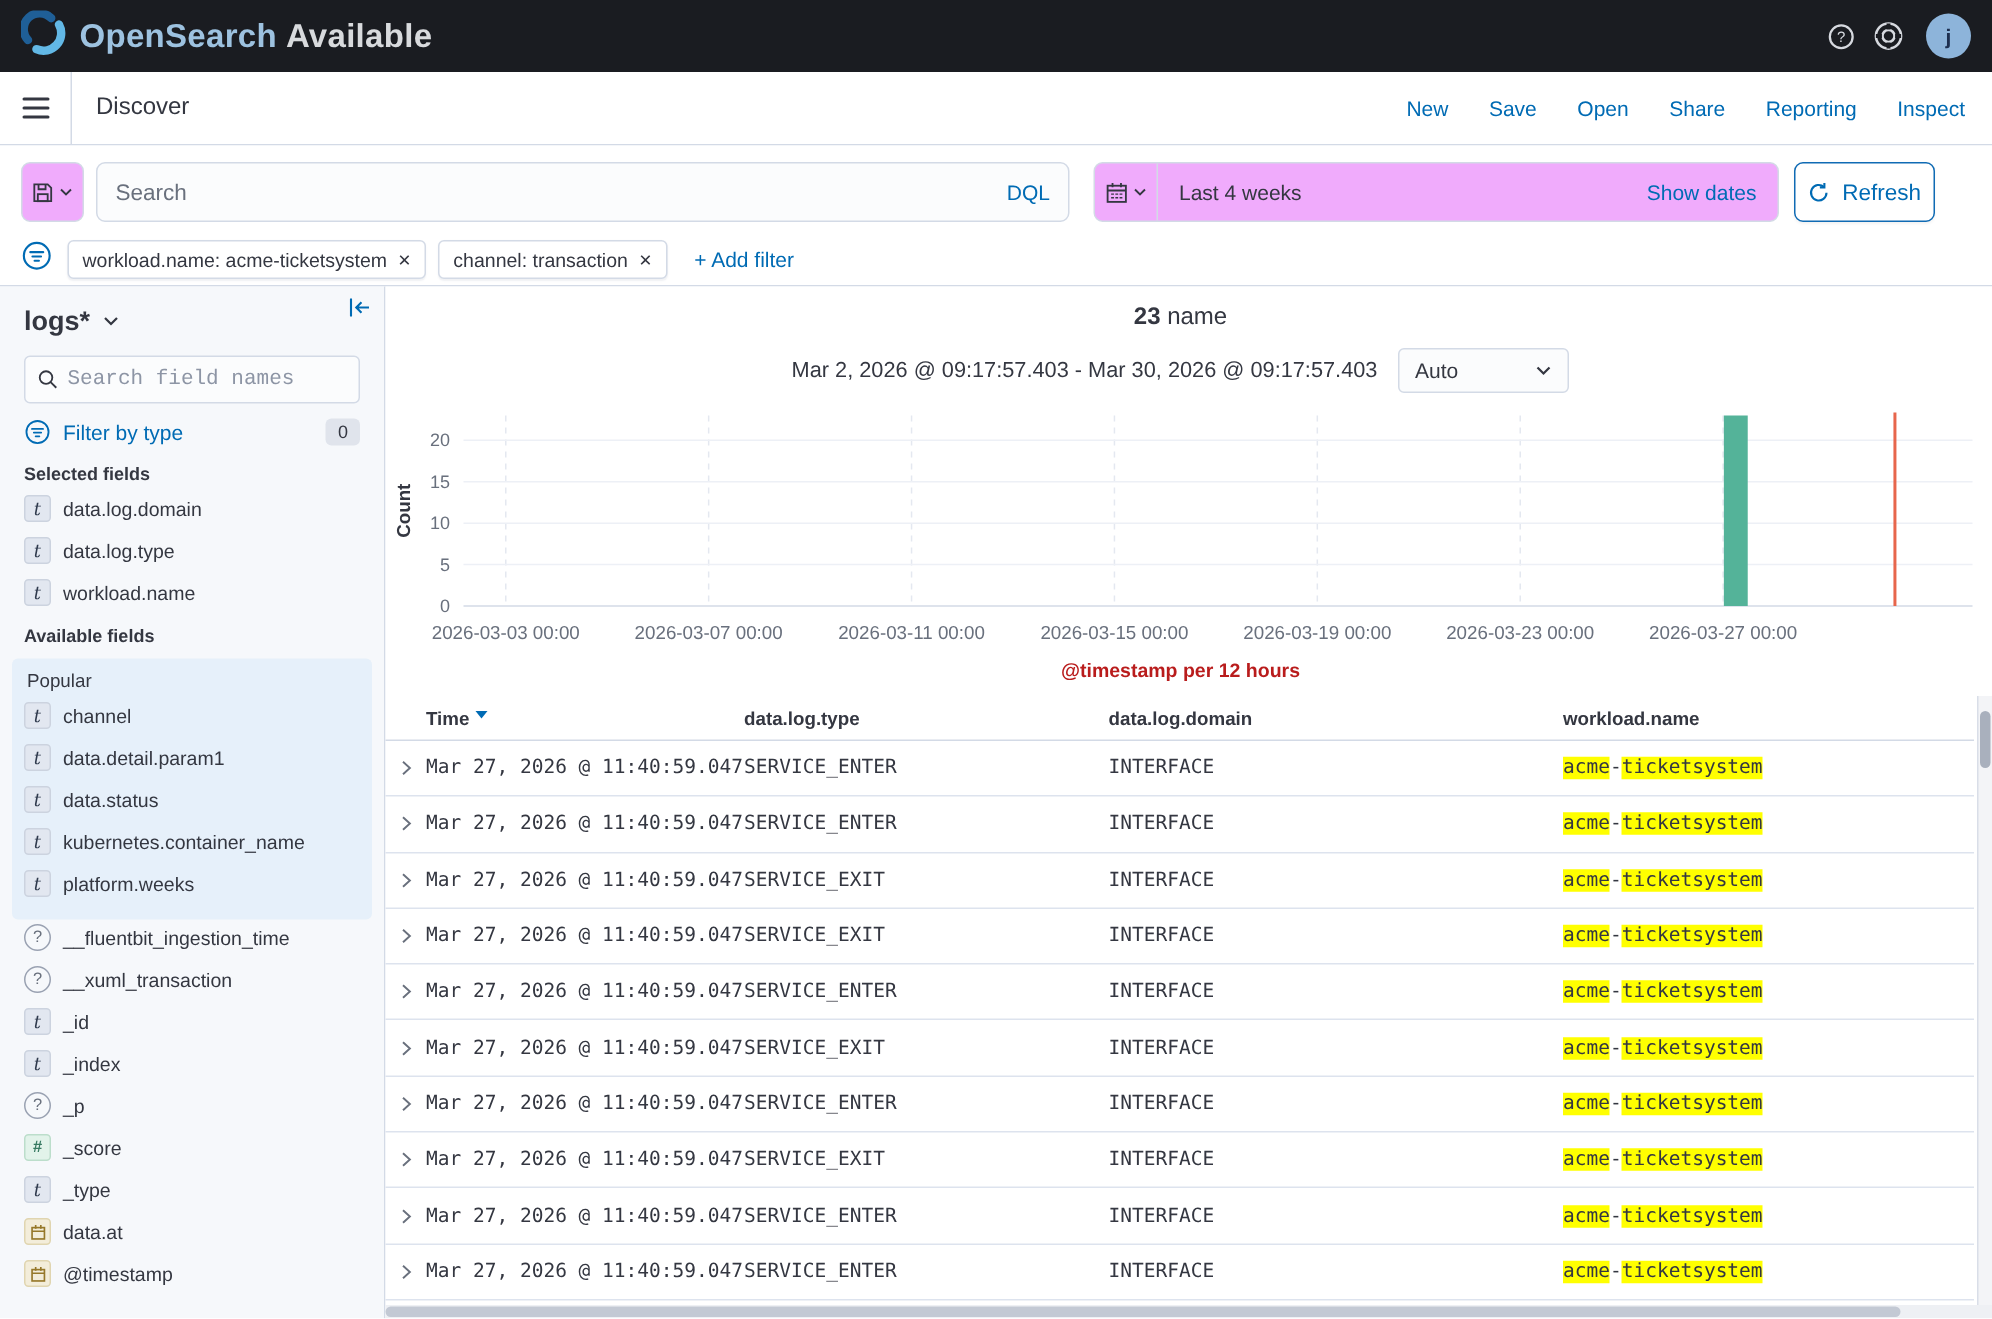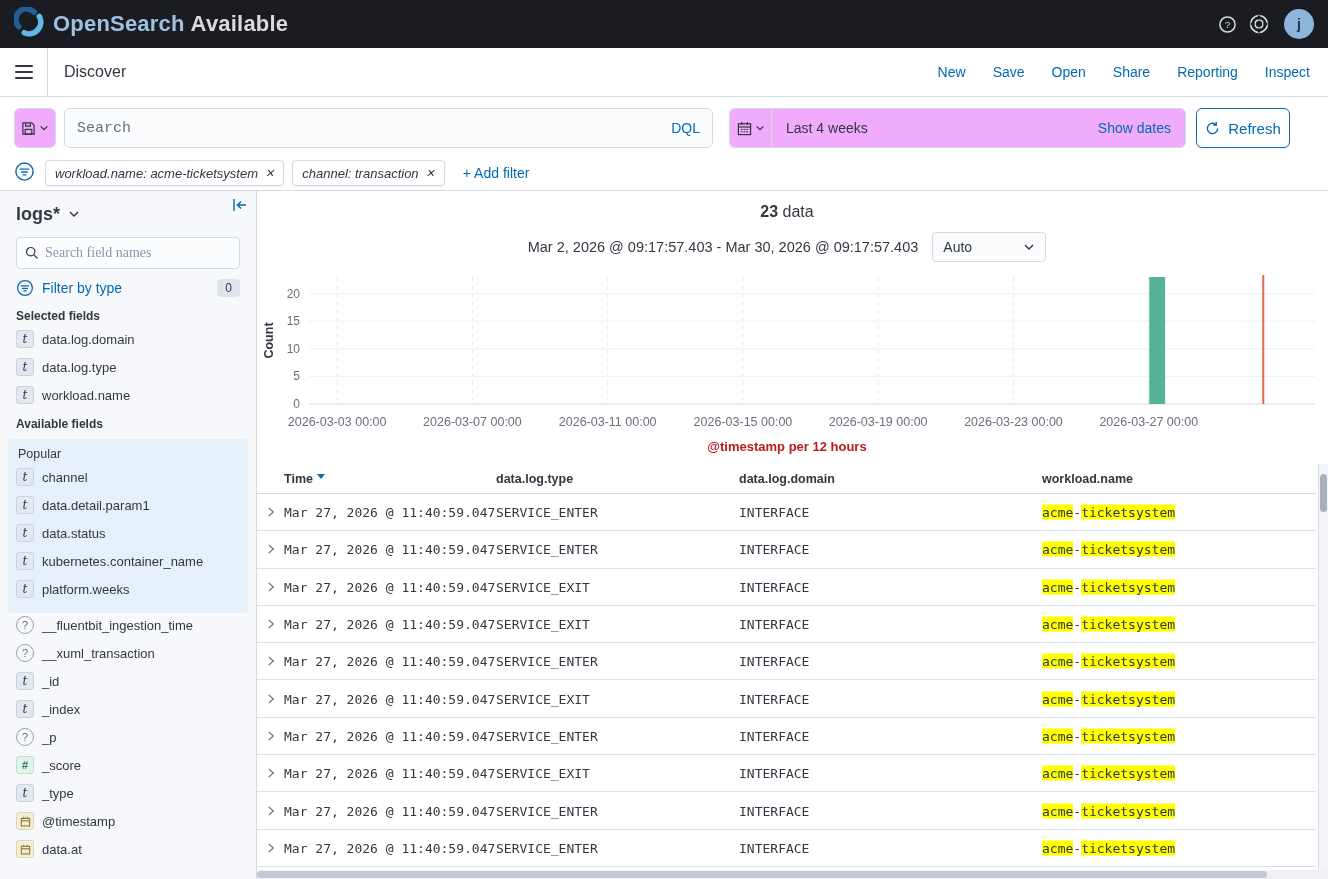--- a/index.html
+++ b/index.html
@@ -30,52 +30,52 @@
   .nav-actions { margin-left:auto; display:flex; align-items:center; gap:27px; padding-right:18px; }
   .nav-link { color:#006bb4; font-size:14px; cursor:pointer; }
 
   
   .query-section { position:absolute; left:0; top:97px; width:1328px; height:59px; background:#fff; }
   .query-row { position:absolute; left:14px; top:11px; display:flex; align-items:center; }
   .ctl { height:40px; border:1px solid #d3dae6; border-radius:6px; background:#f0abfc; display:flex; align-items:center; }
   .save-box { width:42px; justify-content:center; gap:3px; cursor:pointer; }
   .search-input-wrap { width:649px; margin-left:8px; background:#fbfcfd; padding:0 12px; }
   .search-input { flex:1; border:none; outline:none; background:transparent; font-size:15px;
-    font-family:Liberation Mono, monospace; color:#343741; }
+    font-family:Liberation Sans, sans-serif; color:#343741; }
   .search-input::placeholder { color:#69707d; }
   .dql { color:#006bb4; font-size:14px; padding-left:10px; cursor:pointer; }
   .datetime-group { width:457px; margin-left:16px; }
   .cal-btn { width:42px; height:100%; display:flex; align-items:center; justify-content:center; gap:3px;
     border-right:1px solid #d3dae6; cursor:pointer; }
   .time-value { font-size:14px; color:#343741; padding-left:14px; }
   .show-dates { margin-left:auto; padding-right:14px; color:#006bb4; font-size:14px; cursor:pointer; }
   .refresh-btn { width:94px; margin-left:10px; border:1px solid #106bb4; color:#006bb4; background:#fff;
     justify-content:center; gap:8px; font-size:15px; font-weight:500; cursor:pointer; box-shadow:0 1px 2px rgba(0,0,0,.05); }
 
   
   .filter-section { position:absolute; left:0; top:156px; width:1328px; height:35px; background:#fff;
     border-bottom:1px solid #d3dae6; display:flex; align-items:center; padding:0 14px; }
-  .filter-pills { display:flex; align-items:center; gap:8px; margin-left:10px;font-style:italic; }
+  .filter-pills { display:flex; align-items:center; gap:8px; margin-left:10px; }
   .pill { height:26px; border:1px solid #d3dae6; border-radius:4px; background:#fff; display:flex;
     align-items:center; padding:0 9px; font-size:13px; font-weight:500; color:#343741; cursor:pointer;
     box-shadow:0 1px 1px rgba(152,162,179,.15); }
   .pill .x { margin-left:7px; font-size:11px; color:#343741; cursor:pointer; }
   .add-filter { color:#006bb4; font-size:14px; margin-left:18px; cursor:pointer; }
 
   
   .content { position:absolute; left:0; top:191px; width:1328px; height:688px; }
   .sidebar { position:absolute; left:0; top:0; width:257px; height:688px; background:#f6f8fb;
     border-right:1px solid #d3dae6; padding:10px 16px 0 16px; overflow:hidden; }
   .collapse-btn { position:absolute; right:8px; top:6px; cursor:pointer; }
   .index-row { display:flex; align-items:center; gap:8px; height:26px; margin-bottom:10px; cursor:pointer; }
   .index-name { font-size:18px; font-weight:bold; color:#343741; }
   .field-search { height:32px; border:1px solid #d3dae6; border-radius:4px; background:#fbfcfd;
     display:flex; align-items:center; padding:0 8px; gap:6px; margin-bottom:8px; }
   .field-search input { border:none; outline:none; background:transparent; font-size:14px; width:170px;
-    font-family:Liberation Serif, serif; color:#343741; }
+    font-family:Liberation Mono, monospace; color:#343741; }
   .field-search input::placeholder { color:#8d95a5; }
   .filter-type-row { display:flex; align-items:center; height:22px; margin-bottom:10px; cursor:pointer; }
   .filter-type-label { color:#006bb4; font-size:14px; margin-left:8px; }
   .count-badge { margin-left:auto; background:#e0e4ec; border-radius:4px; font-size:12px; color:#343741;
     padding:2px 8px; }
   .sb-heading { font-size:12px; font-weight:bold; color:#343741; margin:6px 0 4px 0; }
   .field-item { display:flex; align-items:flex-start; min-height:28px; padding:3px 0; cursor:pointer; }
   .field-label { font-size:13px; color:#343741; margin-left:8px; margin-top:2px; max-width:170px;
     word-break:break-all; line-height:15px; }
   .popular-block { background:#e6f0fa; margin:8px -8px 0 -8px; padding:6px 8px 8px 8px; border-radius:4px; }
@@ -338,39 +338,39 @@
             <span class="field-label">_type</span>
           </div>
           <div class="field-item">
             <span class="tok tok-d">
               <svg width="11" height="11" viewBox="0 0 16 16">
                 <rect x="2" y="3.5" width="12" height="11" fill="none" stroke="currentColor" stroke-width="1.6"></rect>
                 <path d="M2 7h12" stroke="currentColor" stroke-width="1.6"></path>
                 <path d="M5.5 1v3.5M10.5 1v3.5" stroke="currentColor" stroke-width="1.6"></path>
               </svg>
             </span>
-            <span class="field-label">@timestamp</span>
+            <span class="field-label">data.at</span>
           </div>
           <div class="field-item">
             <span class="tok tok-d">
               <svg width="11" height="11" viewBox="0 0 16 16">
                 <rect x="2" y="3.5" width="12" height="11" fill="none" stroke="currentColor" stroke-width="1.6"></rect>
                 <path d="M2 7h12" stroke="currentColor" stroke-width="1.6"></path>
                 <path d="M5.5 1v3.5M10.5 1v3.5" stroke="currentColor" stroke-width="1.6"></path>
               </svg>
             </span>
-            <span class="field-label">data.at</span>
+            <span class="field-label">@timestamp</span>
           </div>
         </div>
     </div>
 
     <div class="main">
       <div class="hits-title">
         <b>23</b>
-        <span>data</span>
+        <span>name</span>
       </div>
       <div class="subtitle-row">
         <span class="range-text">Mar 2, 2026 @ 09:17:57.403 - Mar 30, 2026 @ 09:17:57.403</span>
         <div class="interval-select">
           <span>Auto</span>
           <svg width="12" height="12" viewBox="0 0 12 12">
               <path d="M2 4l4 4 4-4" fill="none" stroke="#343741" stroke-width="1.5"></path>
             </svg>
         </div>
       </div>

